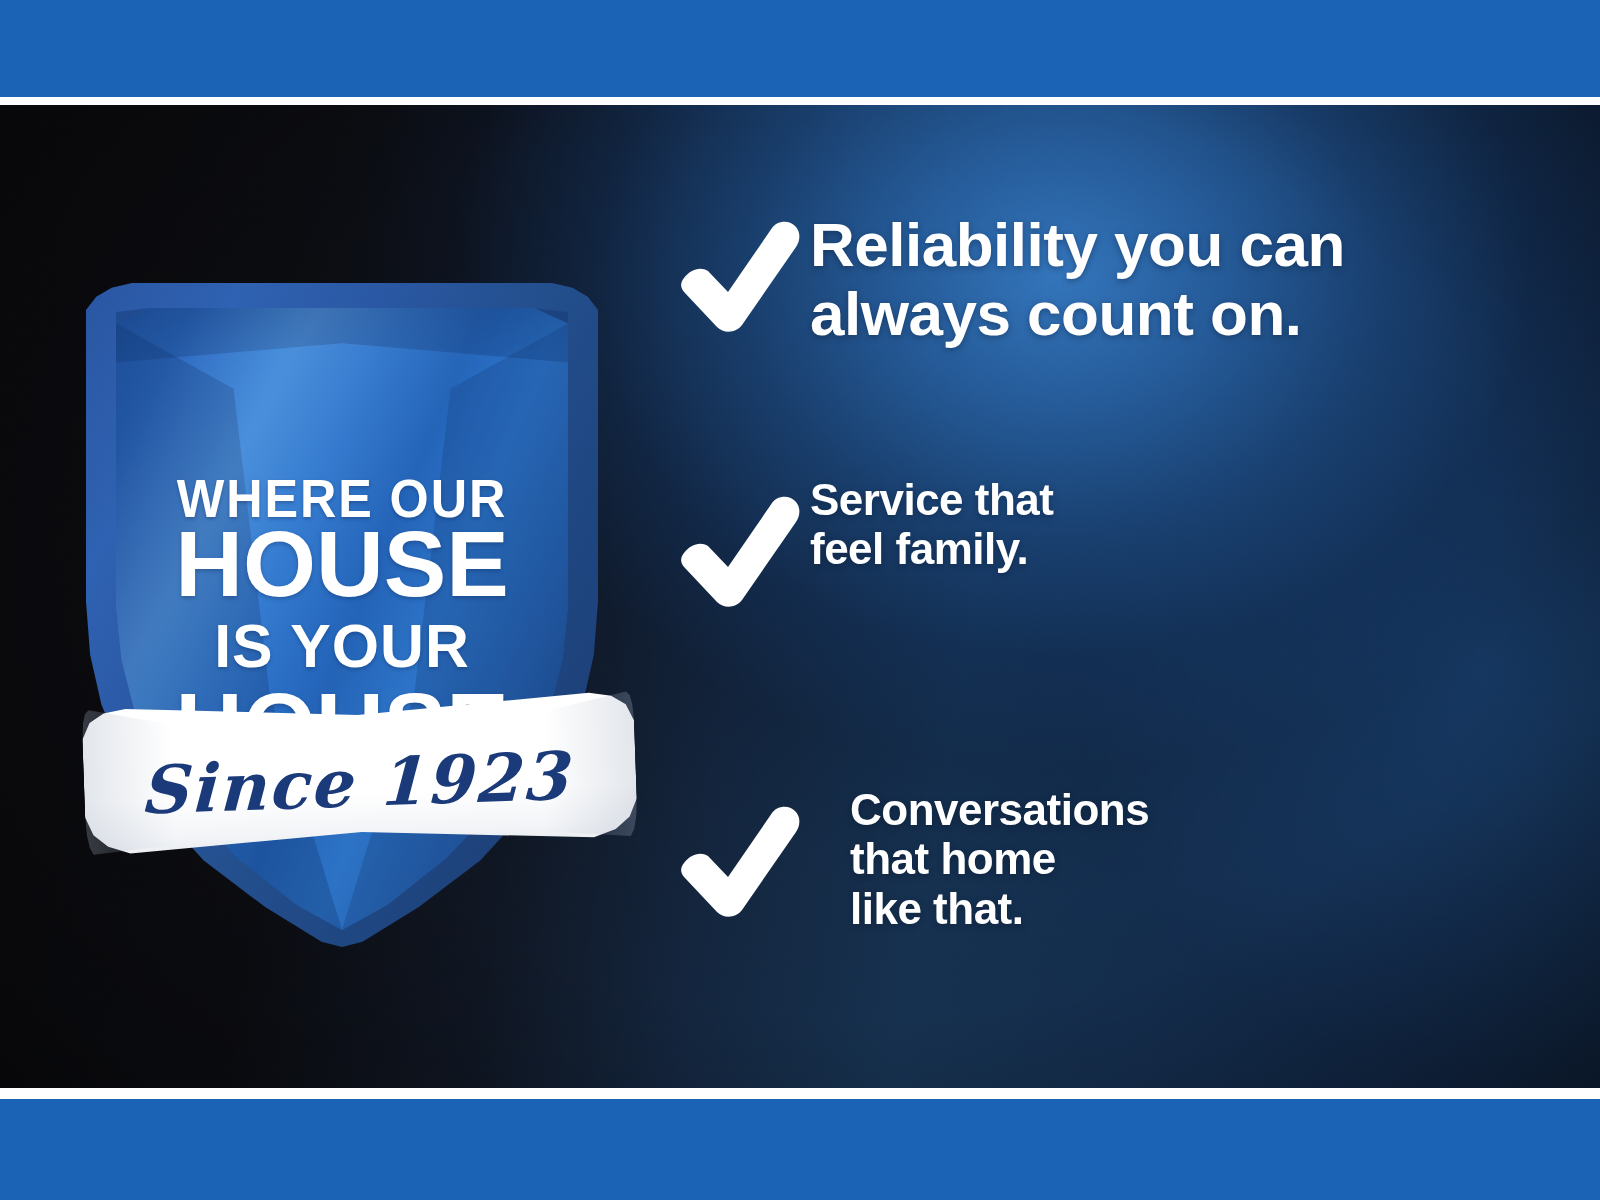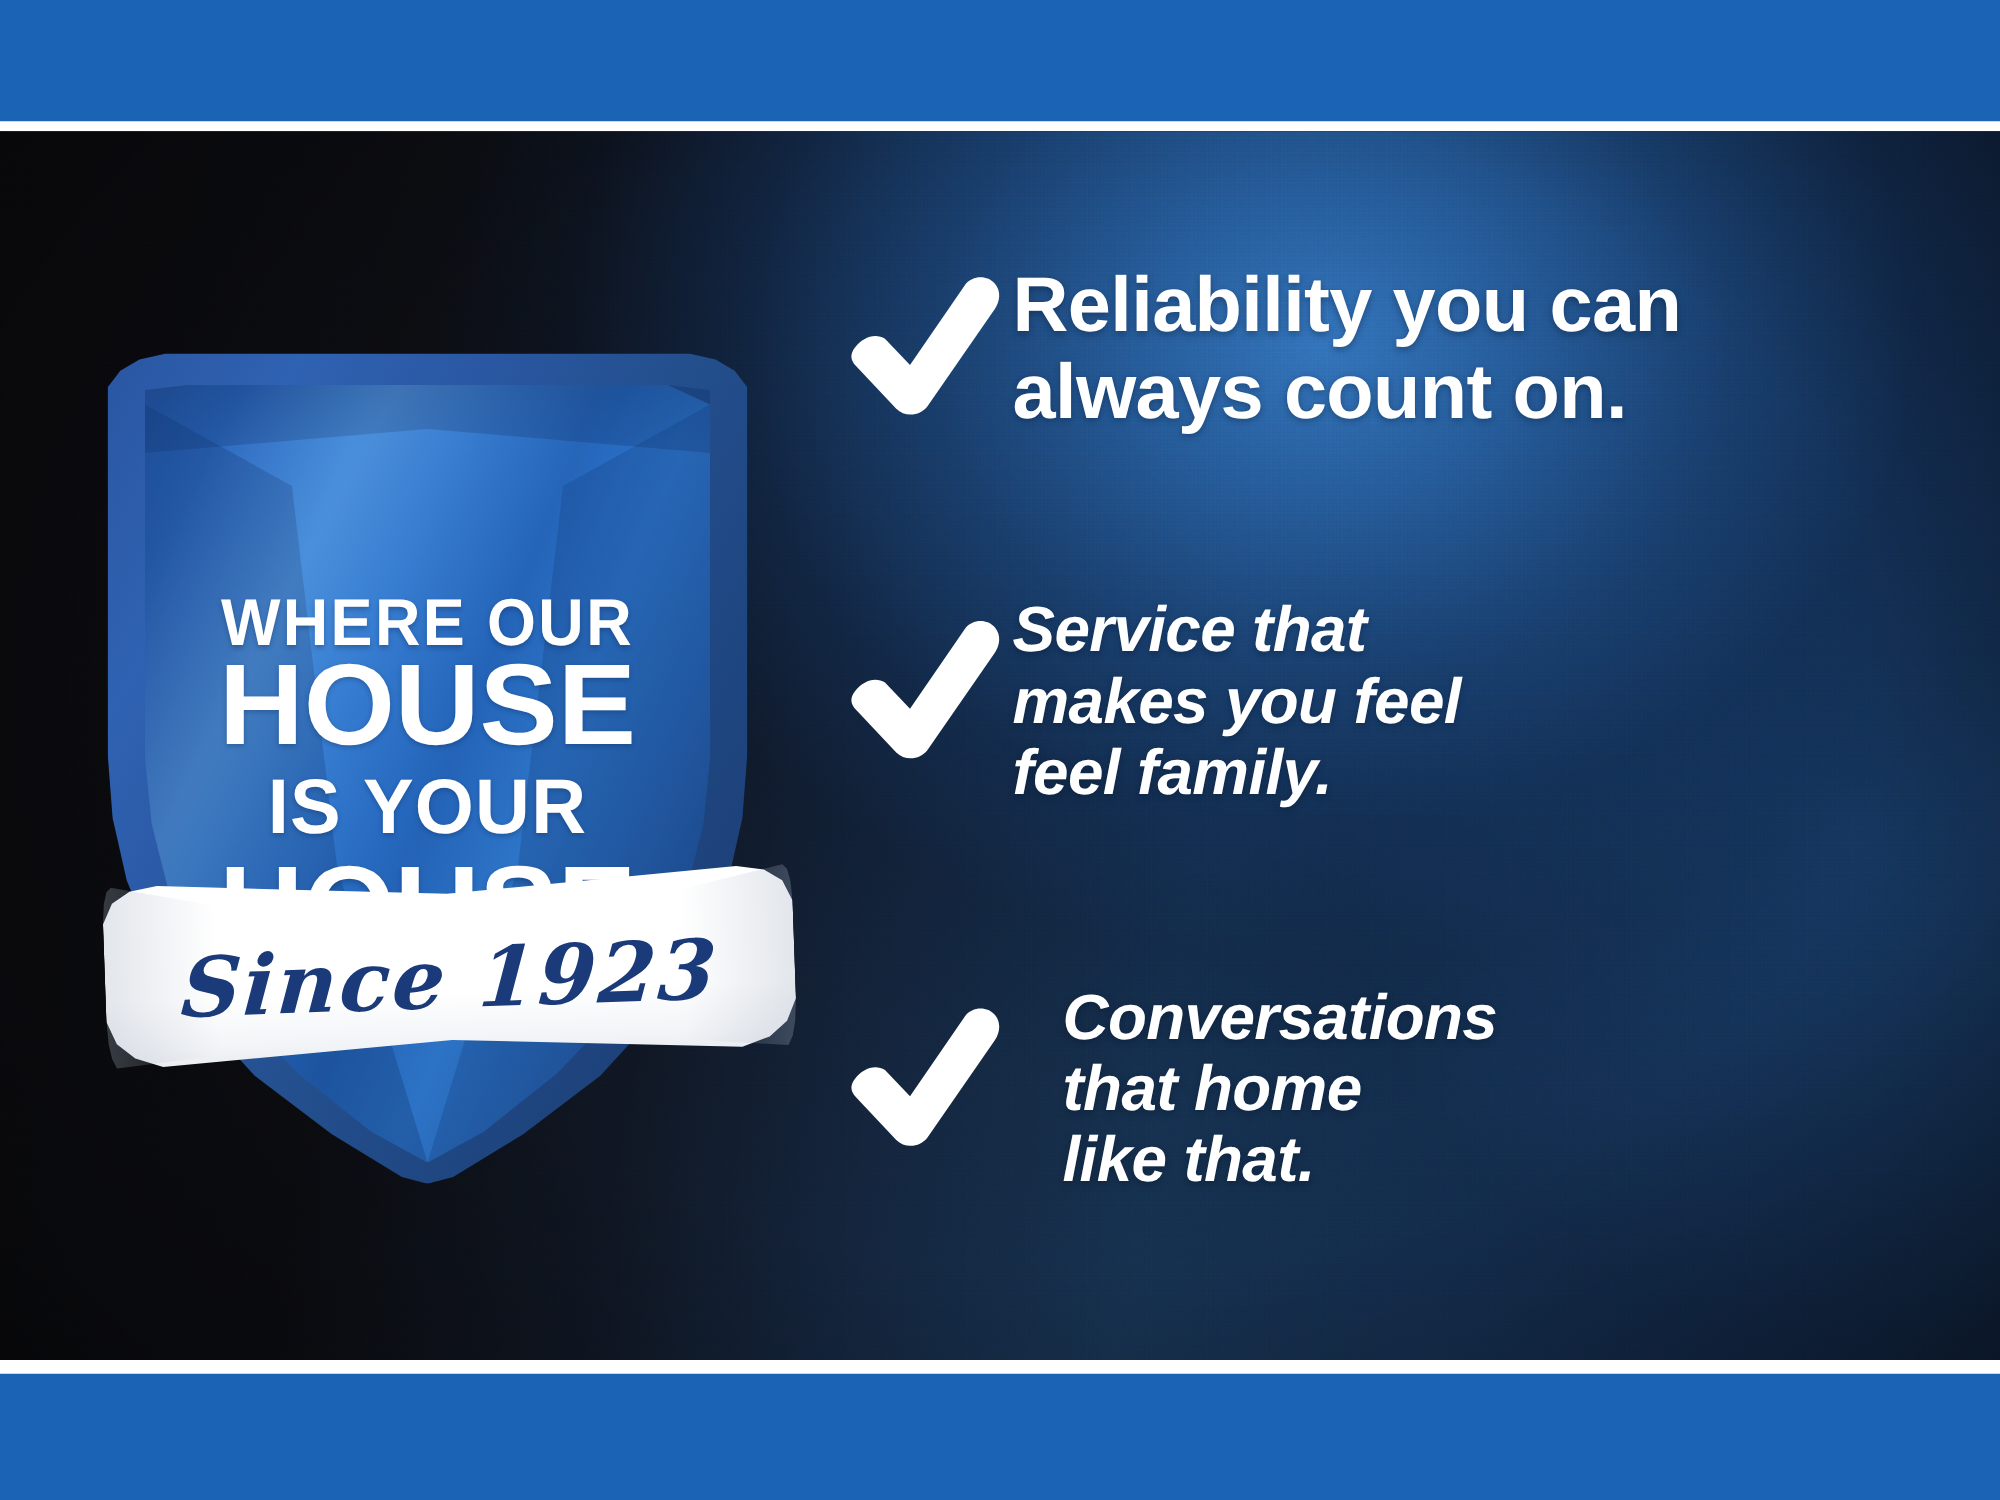--- a/index.html
+++ b/index.html
@@ -297,21 +297,21 @@
     flex: 1 1 auto;
     color: #ffffff;
     font-family: "Liberation Sans", sans-serif;
     font-weight: 700;
     font-size: 62px;
     line-height: 1.12;
     letter-spacing: -0.5px;
     text-shadow: 0 2px 6px rgba(4,16,38,0.35);
   }
   .bullet-2 .bullet-text,
-  .bullet-3 .bullet-text { font-size: 51px; font-style: italic; }
+  .bullet-3 .bullet-text { font-size: 44px; }
   .bullet-2 .check, .bullet-3 .check { padding-top: 14px; }
 </style>
 </head>
 <body>
 
 <div class="banner">
 
   <div class="bar-top"></div>
 
   <div class="stage">
@@ -360,21 +360,20 @@
     </div>
 
     <div class="bullet bullet-2">
       <div class="check">
         <svg width="150" height="120" viewBox="0 0 150 120" aria-hidden="true">
           <path d="M24 64 C30 56 40 52 48 57 L68 78 L112 14 C118 6 130 6 136 13 C141 19 140 27 136 33 L82 111 C76 119 64 120 57 113 L25 79 C20 74 20 69 24 64 Z" fill="#ffffff"></path>
         </svg>
       </div>
       <div class="bullet-text">
         <div>Service that</div>
-        <div>makes you feel</div>
         <div>feel family.</div>
       </div>
     </div>
 
     <div class="bullet bullet-3">
       <div class="check">
         <svg width="150" height="120" viewBox="0 0 150 120" aria-hidden="true">
           <path d="M24 64 C30 56 40 52 48 57 L68 78 L112 14 C118 6 130 6 136 13 C141 19 140 27 136 33 L82 111 C76 119 64 120 57 113 L25 79 C20 74 20 69 24 64 Z" fill="#ffffff"></path>
         </svg>
       </div>

